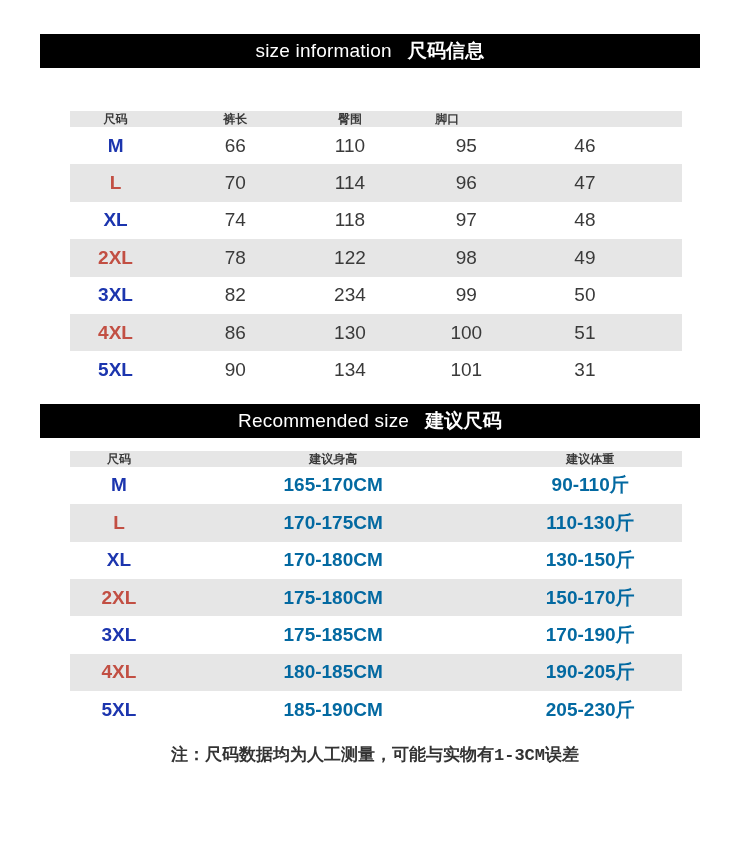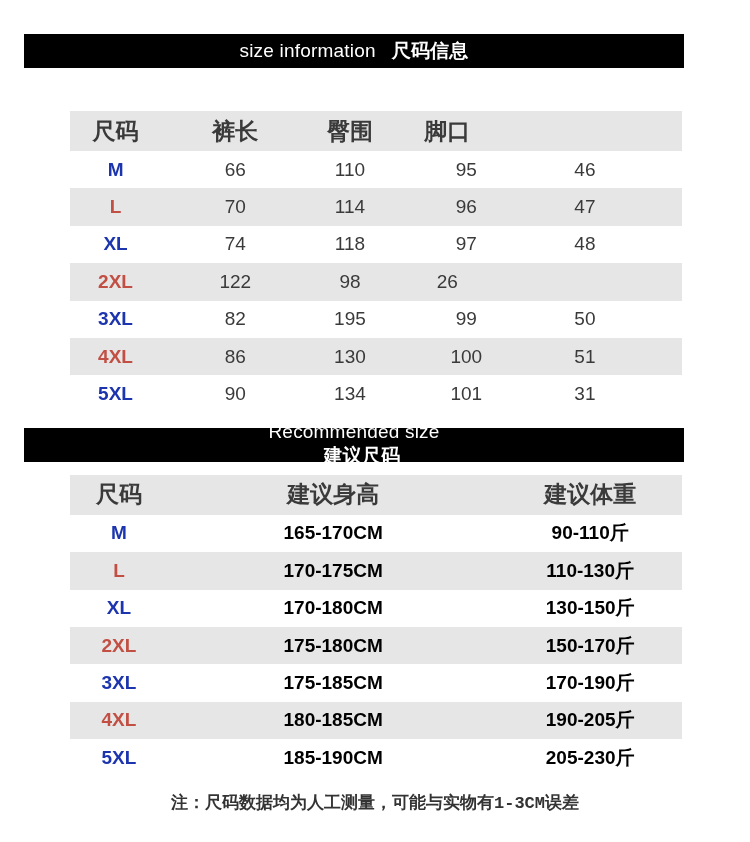--- a/index.html
+++ b/index.html
@@ -10,66 +10,66 @@
   body {
     width: 750px;
     height: 842px;
     font-family: "Liberation Sans", "DejaVu Sans", sans-serif;
     color: var(--body-text, #3a3a3a);
     overflow: hidden;
   }
   .banner {
     width: 660px;
     height: 34px;
-    margin-left: 24px;
+    margin-left: 40px;
     background: var(--banner-bg, #000);
     color: var(--banner-text, #fff);
     display: flex;
     align-items: center;
     justify-content: center;
     font-size: 19px;
     letter-spacing: 0.2px;
   }
   .banner .en { font-weight: 400; }
   .banner .zh { font-weight: 700; margin-left: 16px; }
   #banner-size-info { margin-top: 34px; }
-  #banner-recommended { margin-top: 15px; flex-direction: column; }
+  #banner-recommended { margin-top: 15px; }
 
   .table {
     width: 612px;
     margin-left: 70px;
   }
   #size-table { margin-top: 43px; }
   #recommend-table { margin-top: 13px; }
 
   .thead {
     display: grid;
-    height: 40px;
+    height: 16px;
     background: var(--header-row-bg, #e6e6e6);
     align-items: center;
     font-weight: 700;
-    font-size: 23px;
+    font-size: 12px;
     color: var(--body-text, #3a3a3a);
   }
   .trow {
     display: grid;
     height: 37.4px;
     align-items: center;
     font-size: 19px;
   }
   .tbody .trow:nth-child(even) { background: var(--shaded-row-bg, #e6e6e6); }
   .cols5 { grid-template-columns: 17.5% 19% 18.5% 19.5% 25.5%; }
   .cols3 { grid-template-columns: 16% 54% 30%; }
   .cell { text-align: center; }
   .cols5 .cell:first-child { padding-right: 16px; }
   .cols5 .cell:last-child  { padding-right: 38px; }
   .cell-size { font-weight: 700; }
   .tbody .trow:nth-child(odd)  .cell-size { color: var(--size-blue, #1c35ae); }
   .tbody .trow:nth-child(even) .cell-size { color: var(--size-red, #c24f43); }
-  .cell-strong { font-weight: 700; color: #000000; }
+  .cell-strong { font-weight: 700; color: #0369a1; }
 
   .note {
     margin-top: 15px;
     text-align: center;
     font-size: 17px;
     font-weight: 700;
     color: #333333;
     font-family: Liberation Mono, monospace;
   }
 </style>
@@ -108,29 +108,30 @@
   <div class="trow cols5">
     <div class="cell cell-size">XL</div>
     <div class="cell">74</div>
     <div class="cell">118</div>
     <div class="cell">97</div>
     <div class="cell">48</div>
   </div>
 
   <div class="trow cols5">
     <div class="cell cell-size">2XL</div>
+    <div class="cell">78</div>
     <div class="cell">122</div>
     <div class="cell">98</div>
-    <div class="cell">26</div>
+    <div class="cell">49</div>
   </div>
 
   <div class="trow cols5">
     <div class="cell cell-size">3XL</div>
     <div class="cell">82</div>
-    <div class="cell">195</div>
+    <div class="cell">234</div>
     <div class="cell">99</div>
     <div class="cell">50</div>
   </div>
 
   <div class="trow cols5">
     <div class="cell cell-size">4XL</div>
     <div class="cell">86</div>
     <div class="cell">130</div>
     <div class="cell">100</div>
     <div class="cell">51</div>

